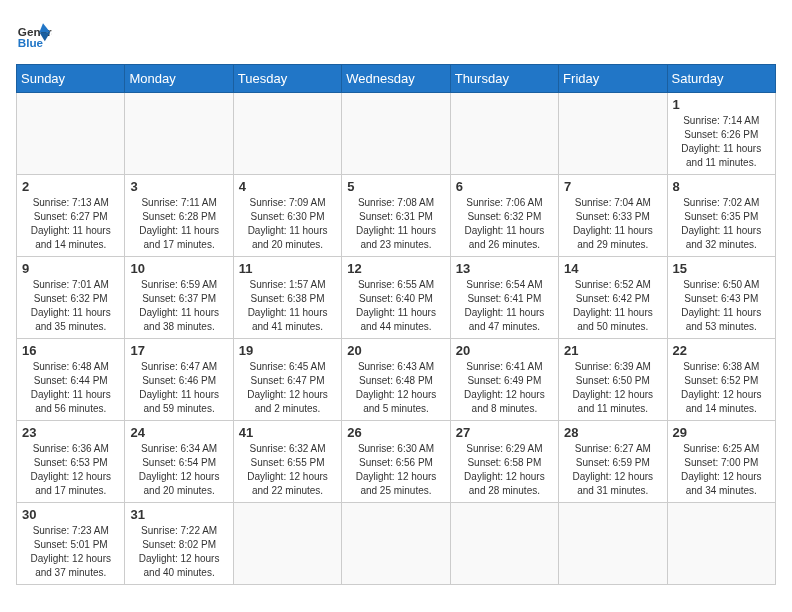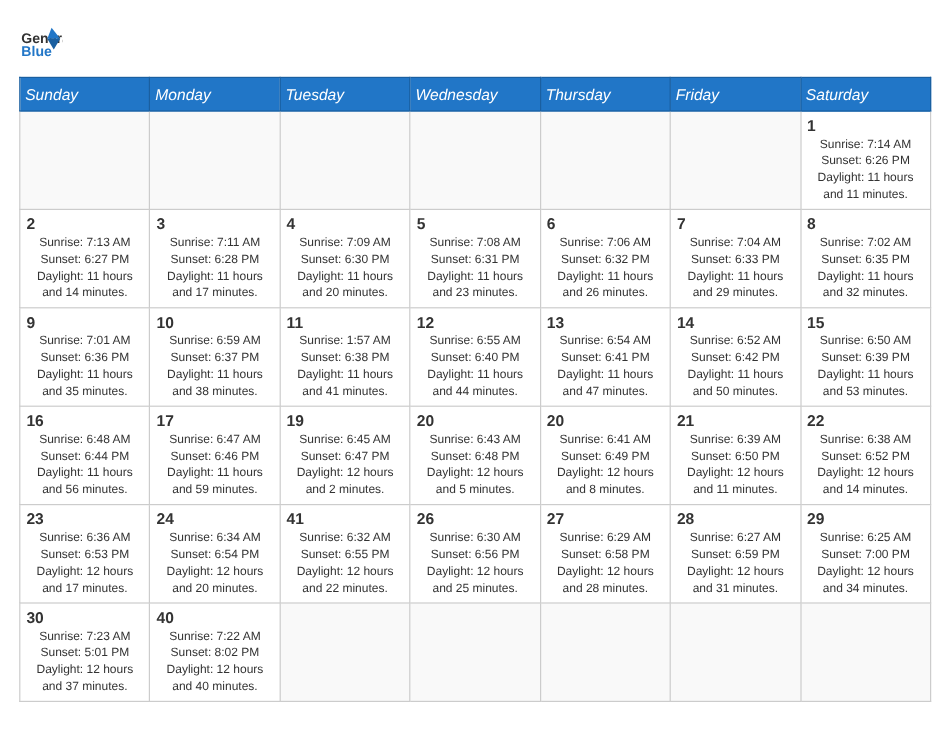--- a/index.html
+++ b/index.html
@@ -43,21 +43,20 @@
       border: 1px solid #ccc;
     }
     .calendar th {
       background-color: #2176c7;
       color: #fff;
       font-size: 13px;
       padding: 6px 4px;
       text-align: left;
       border: 1px solid #1a5fa0;
       font-weight: normal;
-      font-style: italic;
     }
     .calendar td {
       border: 1px solid #ccc;
       vertical-align: top;
       padding: 4px 5px;
       font-size: 10.5px;
       color: #333;
       width: calc(100%/7);
       min-height: 70px;
       height: 70px;
@@ -163,21 +162,21 @@
           <span class="day-num">8</span>
           <div class="cell-content">Sunrise: 7:02 AM
 Sunset: 6:35 PM
 Daylight: 11 hours and 32 minutes.</div>
         </td>
       </tr>
       <tr>
         <td>
           <span class="day-num">9</span>
           <div class="cell-content">Sunrise: 7:01 AM
-Sunset: 6:36 PM
+Sunset: 6:32 PM
 Daylight: 11 hours and 35 minutes.</div>
         </td>
         <td>
           <span class="day-num">10</span>
           <div class="cell-content">Sunrise: 6:59 AM
 Sunset: 6:37 PM
 Daylight: 11 hours and 38 minutes.</div>
         </td>
         <td>
           <span class="day-num">11</span>
@@ -199,21 +198,21 @@
         </td>
         <td>
           <span class="day-num">14</span>
           <div class="cell-content">Sunrise: 6:52 AM
 Sunset: 6:42 PM
 Daylight: 11 hours and 50 minutes.</div>
         </td>
         <td>
           <span class="day-num">15</span>
           <div class="cell-content">Sunrise: 6:50 AM
-Sunset: 6:39 PM
+Sunset: 6:43 PM
 Daylight: 11 hours and 53 minutes.</div>
         </td>
       </tr>
       <tr>
         <td>
           <span class="day-num">16</span>
           <div class="cell-content">Sunrise: 6:48 AM
 Sunset: 6:44 PM
 Daylight: 11 hours and 56 minutes.</div>
         </td>
@@ -299,21 +298,21 @@
         </td>
       </tr>
       <tr>
         <td>
           <span class="day-num">30</span>
           <div class="cell-content">Sunrise: 7:23 AM
 Sunset: 5:01 PM
 Daylight: 12 hours and 37 minutes.</div>
         </td>
         <td>
-          <span class="day-num">40</span>
+          <span class="day-num">31</span>
           <div class="cell-content">Sunrise: 7:22 AM
 Sunset: 8:02 PM
 Daylight: 12 hours and 40 minutes.</div>
         </td>
         <td class="empty"></td>
         <td class="empty"></td>
         <td class="empty"></td>
         <td class="empty"></td>
         <td class="empty"></td>
       </tr>

